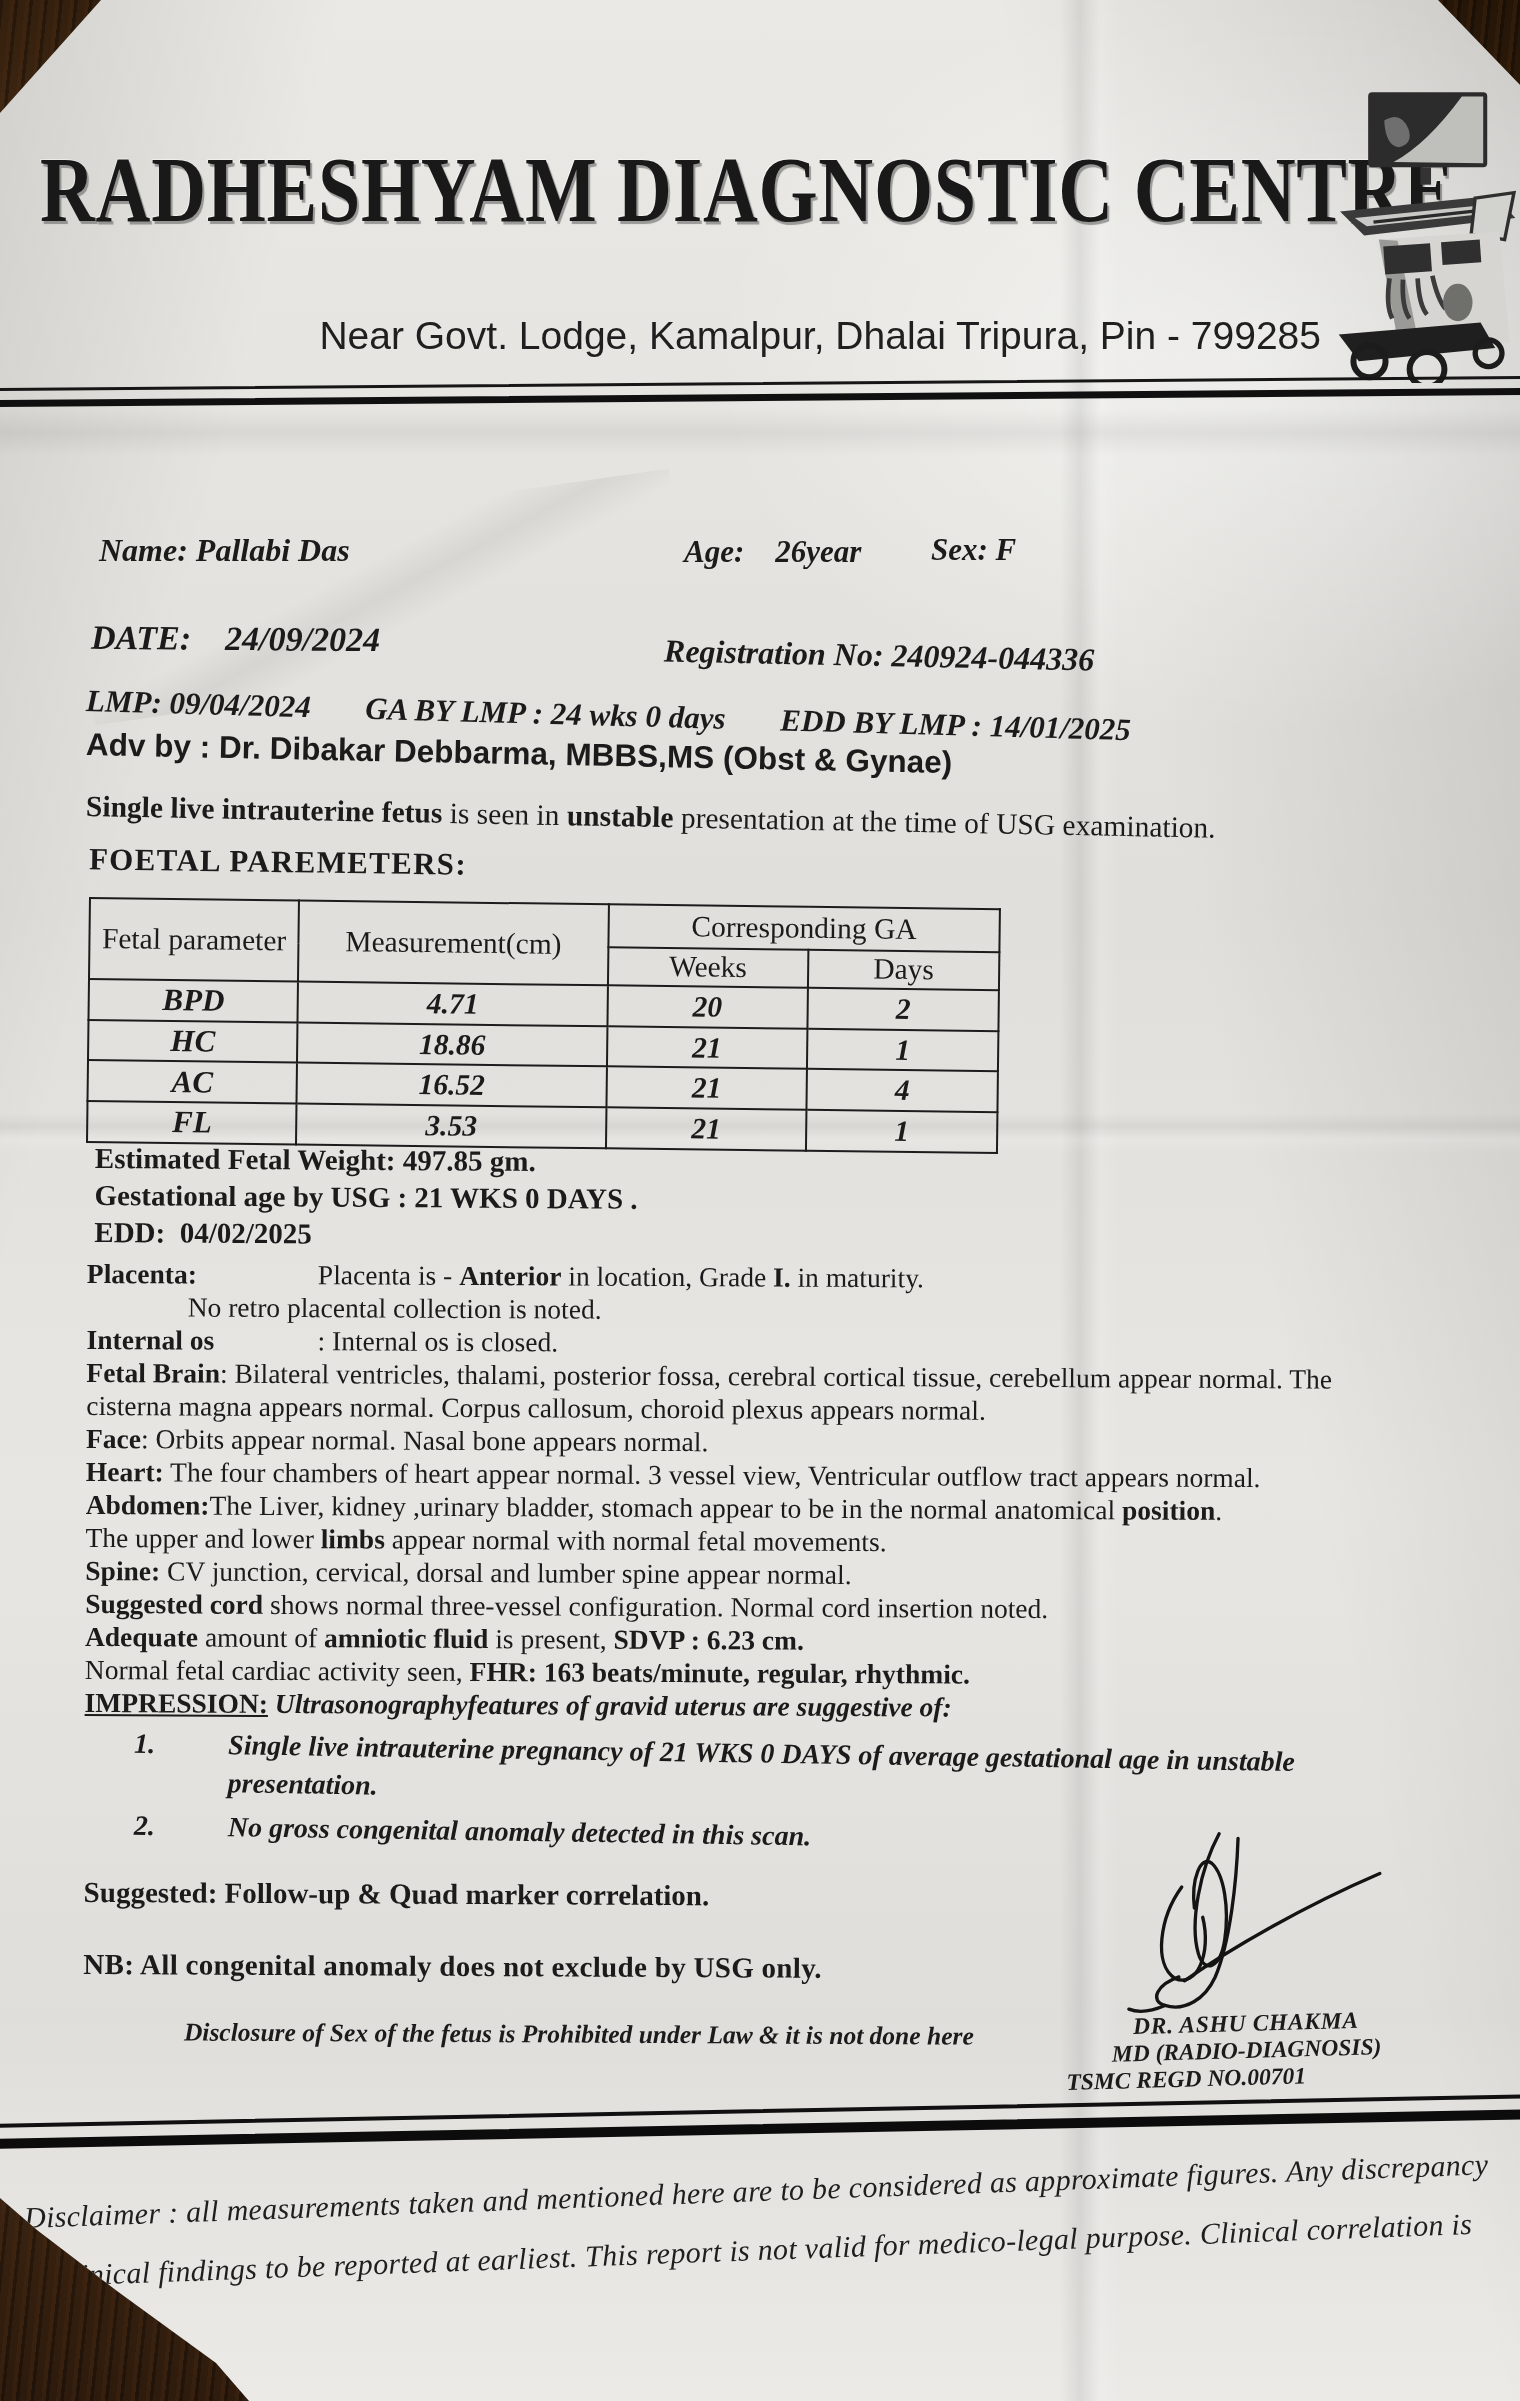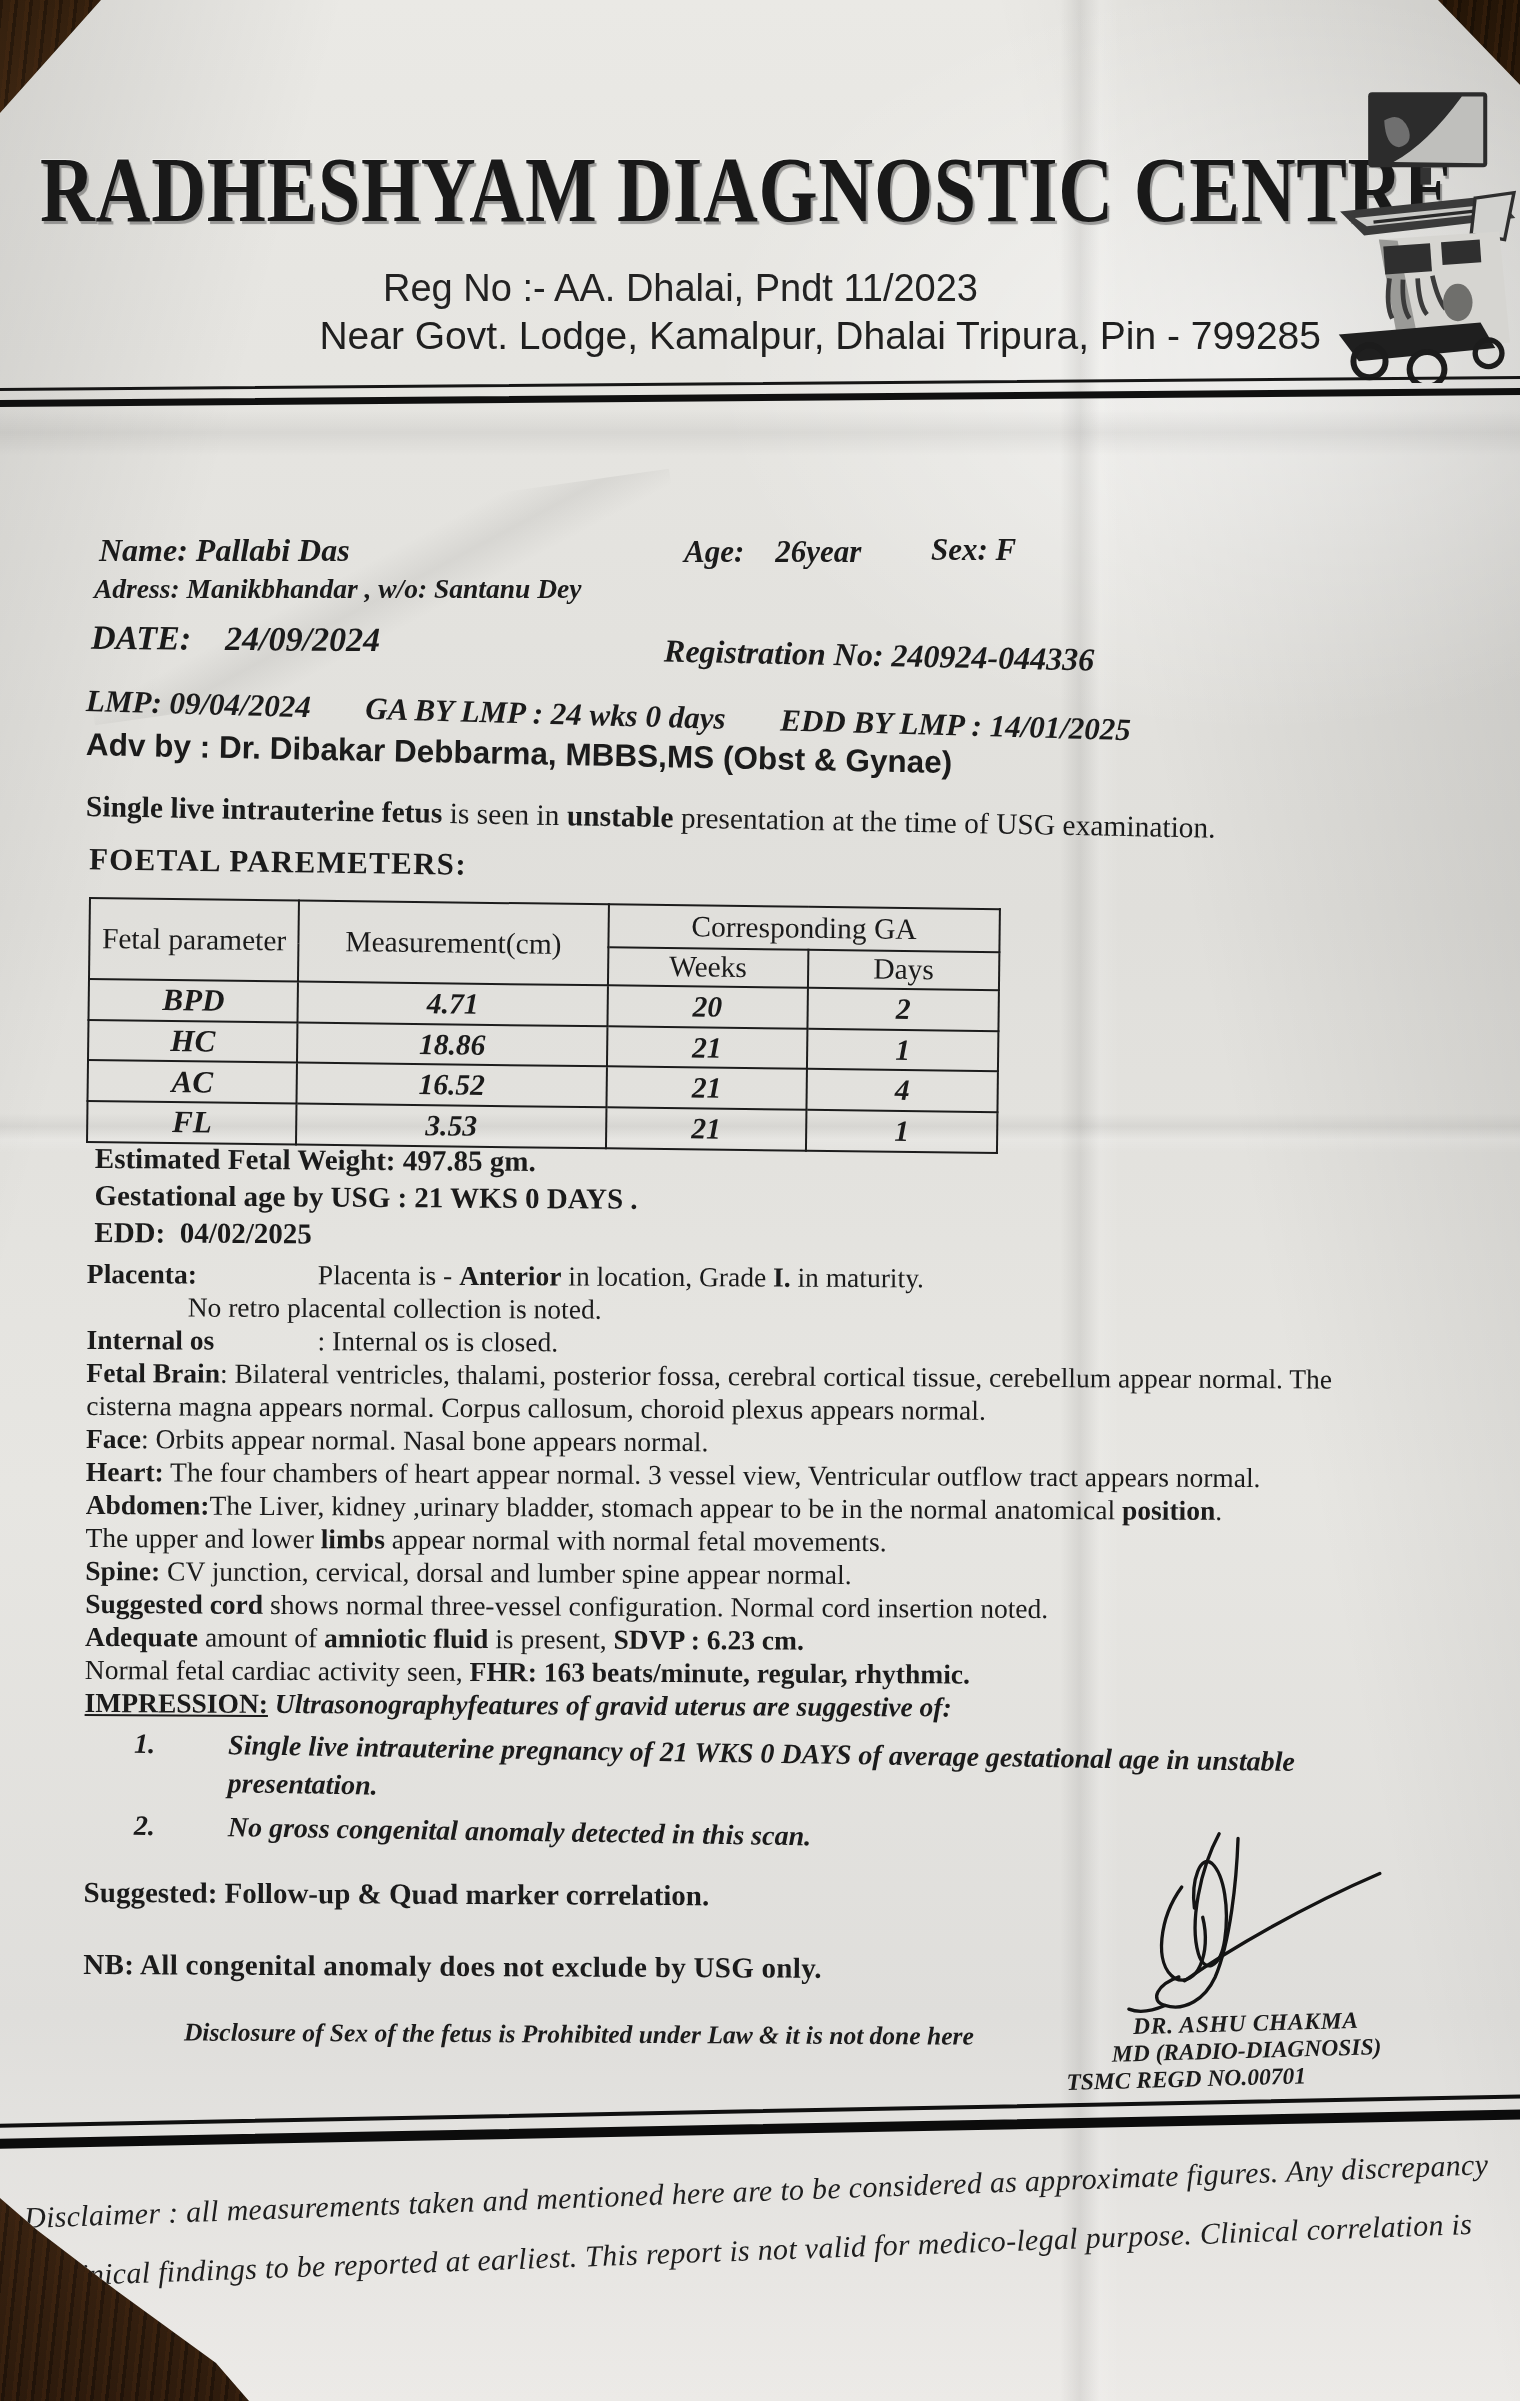--- a/index.html
+++ b/index.html
@@ -102,21 +102,20 @@
 </head>
 <body>
 
 <div class="paper">
   <div class="crease v1"></div>
   <div class="crease h1"></div>
   <div class="crease h2"></div>
   <div class="crease d1"></div>
 
   <div class="centre-name">RADHESHYAM DIAGNOSTIC CENTRE</div>
-  <div class="reg-line sans">Reg No :- AA. Dhalai, Pndt 11/2023</div>
   <div class="addr-line sans">Near Govt. Lodge, Kamalpur, Dhalai Tripura, Pin - 799285</div>
 
   <svg class="machine" viewBox="0 0 296 452">
     <rect x="72" y="18" width="178" height="112" rx="6" fill="#2c2c2c"></rect>
     <path d="M212 24 Q160 95 110 122 L244 124 L244 24 Z" fill="#d9d9d6" opacity=".85"></path>
     <path d="M96 60 Q120 45 132 72 Q140 95 118 100 Q98 98 96 60Z" fill="#8c8c8c" opacity=".7"></path>
     <rect x="150" y="130" width="16" height="26" fill="#333"></rect>
     <polygon points="30,196 262,172 292,206 66,232" fill="#3a3a3a"></polygon>
     <polygon points="52,206 250,186 262,198 70,218" fill="#c9c9c6"></polygon>
     <line x1="80" y1="212" x2="244" y2="194" stroke="#2a2a2a" stroke-width="5"></line>
@@ -135,21 +134,20 @@
 
   <div class="rule-top">
     <div class="thin"></div>
     <div class="thick"></div>
   </div>
 
 
   <div class="row patient-name"><span>Name: </span><span>Pallabi Das</span></div>
   <div class="row patient-age"><span style="white-space:pre;">Age:    </span><span>26year</span></div>
   <div class="row patient-sex"><span>Sex: </span><span>F</span></div>
-  <div class="row patient-addr"><span>Adress: </span><span>Manikbhandar , w/o: Santanu Dey</span></div>
 
   <div class="row date-row"><span style="white-space:pre;">DATE:    </span><span>24/09/2024</span></div>
   <div class="row reg-row"><span>Registration No: </span><span>240924-044336</span></div>
 
   <div class="row lmp-row">
     <span class="seg"><span>LMP: </span><span>09/04/2024</span></span>
     <span class="seg"><span>GA BY LMP : </span><span>24 wks 0 days</span></span>
     <span class="seg"><span>EDD BY LMP : </span><span>14/01/2025</span></span>
   </div>
   <div class="row adv-row sans">Adv by :  Dr. Dibakar Debbarma, MBBS,MS  (Obst &amp; Gynae)</div>

